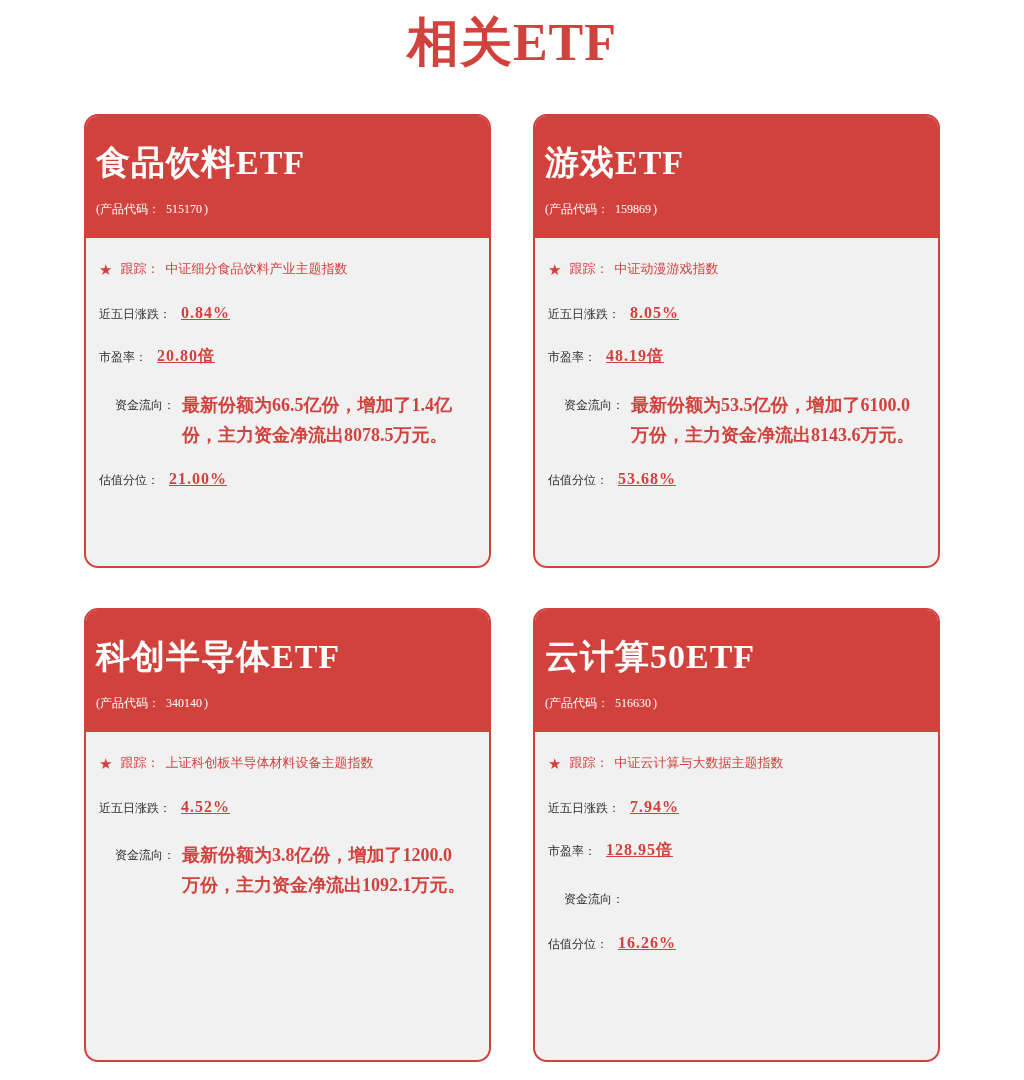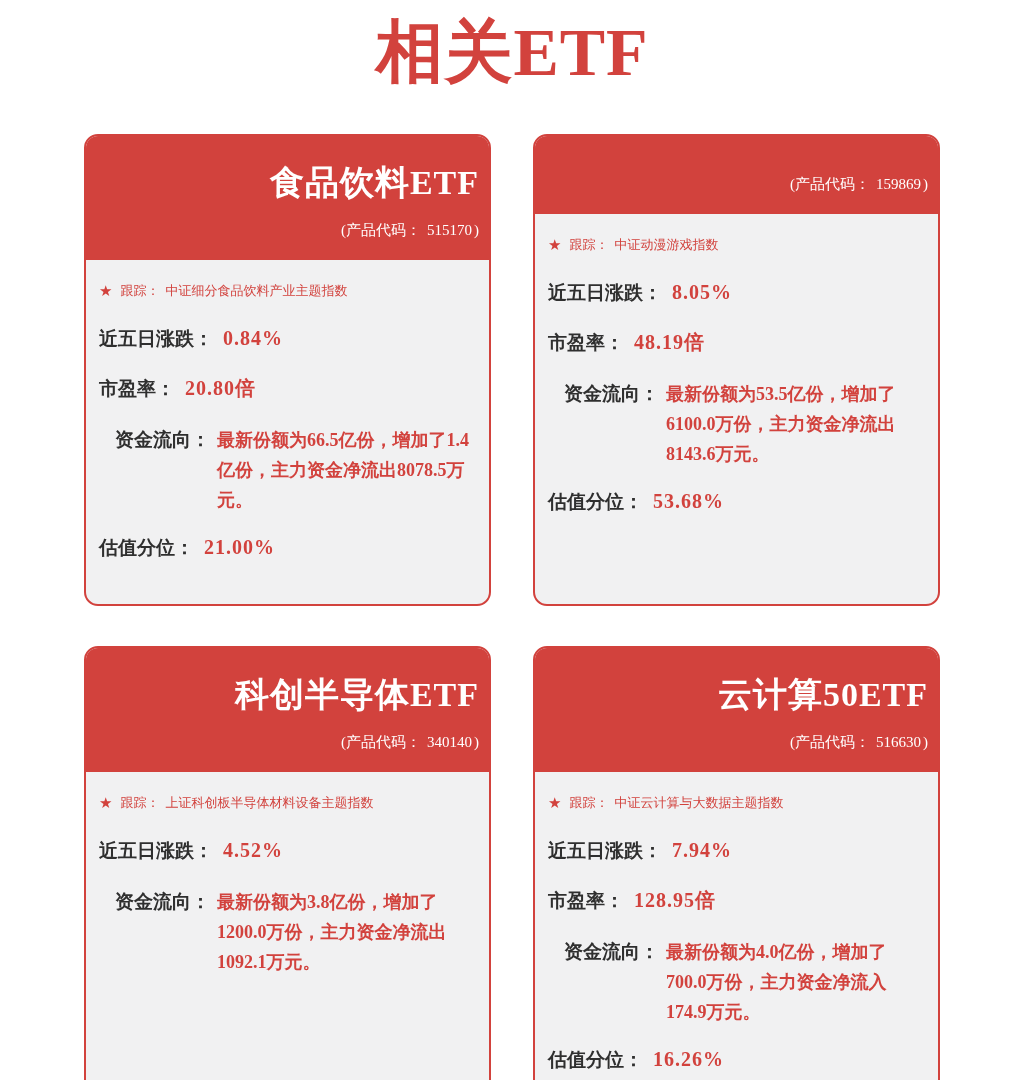--- a/index.html
+++ b/index.html
@@ -11,21 +11,21 @@
   html, body { background: #ffffff; }
   body {
     width: 1024px;
     height: 1080px;
     font-family: "Liberation Sans", sans-serif;
     overflow: hidden;
   }
   .page-title {
     text-align: center;
     margin-top: 12px;
-    font-size: 68px;
+    font-size: 52px;
     line-height: 1.2;
     font-weight: bold;
     color: var(--red);
     font-family: "Liberation Serif", serif;
     letter-spacing: 1px;
   }
   .cards-grid {
     width: 856px;
     margin: 40px auto 0;
     display: grid;
@@ -38,31 +38,31 @@
     border-radius: 14px;
     overflow: hidden;
     background: var(--body-bg);
     min-height: 454px;
     display: flex;
     flex-direction: column;
   }
   .card-header {
     background: var(--red);
     color: #ffffff;
-    text-align: right;
+    text-align: left;
     padding: 24px 10px 20px;
   }
   .card-name {
     font-size: 34px;
     font-weight: bold;
     font-family: "Liberation Serif", serif;
     letter-spacing: 1px;
   }
   .card-code {
-    font-size: 15px;
+    font-size: 12px;
     margin-top: 15px;
     font-family: "Liberation Serif", serif;
   }
   .code-num { margin: 0 2px 0 6px; }
   .card-body {
     padding: 22px 20px 20px 13px;
     flex: 1;
   }
   .track-row {
     color: var(--red);
@@ -72,32 +72,33 @@
     align-items: center;
   }
   .star-icon { font-size: 15px; margin-right: 8px; line-height: 1; }
   .track-label { margin-right: 6px; }
   .metric-row {
     display: flex;
     align-items: baseline;
     margin-bottom: 23px;
   }
   .metric-label {
-    font-size: 19px;
-    font-weight: bold;
+    font-size: 12px;
+    font-weight: normal;
     color: var(--label);
     white-space: nowrap;
   }
   .metric-value {
-    font-size: 20px;
+    font-size: 16px;
     font-weight: bold;
     color: var(--red);
     font-family: "Liberation Serif", serif;
     margin-left: 10px;
     letter-spacing: 1px;
+    text-decoration: underline;
   }
   .flow-row {
     display: flex;
     align-items: flex-start;
     margin-bottom: 20px;
   }
   .flow-row .metric-label { line-height: 30px; margin-left: 16px; }
   .flow-text {
     font-size: 18px;
     font-weight: bold;
@@ -139,20 +140,21 @@
       </div>
       <div class="metric-row">
         <span class="metric-label">估值分位：</span>
         <span class="metric-value">21.00%</span>
       </div>
     </div>
   </section>
 
   <section class="card">
     <header class="card-header">
+      <div class="card-name">游戏ETF</div>
       <div class="card-code"><span>(产品代码：</span><span class="code-num">159869</span><span>)</span></div>
     </header>
     <div class="card-body">
       <div class="track-row">
         <span class="star-icon">★</span>
         <span class="track-label">跟踪：</span>
         <span class="track-index">中证动漫游戏指数</span>
       </div>
       <div class="metric-row">
         <span class="metric-label">近五日涨跌：</span>
@@ -211,21 +213,20 @@
       <div class="metric-row">
         <span class="metric-label">近五日涨跌：</span>
         <span class="metric-value">7.94%</span>
       </div>
       <div class="metric-row">
         <span class="metric-label">市盈率：</span>
         <span class="metric-value">128.95倍</span>
       </div>
       <div class="flow-row">
         <span class="metric-label">资金流向：</span>
-        <div class="flow-text">最新份额为4.0亿份，增加了700.0万份，主力资金净流入174.9万元。</div>
       </div>
       <div class="metric-row">
         <span class="metric-label">估值分位：</span>
         <span class="metric-value">16.26%</span>
       </div>
     </div>
   </section>
 
 </div>
 

